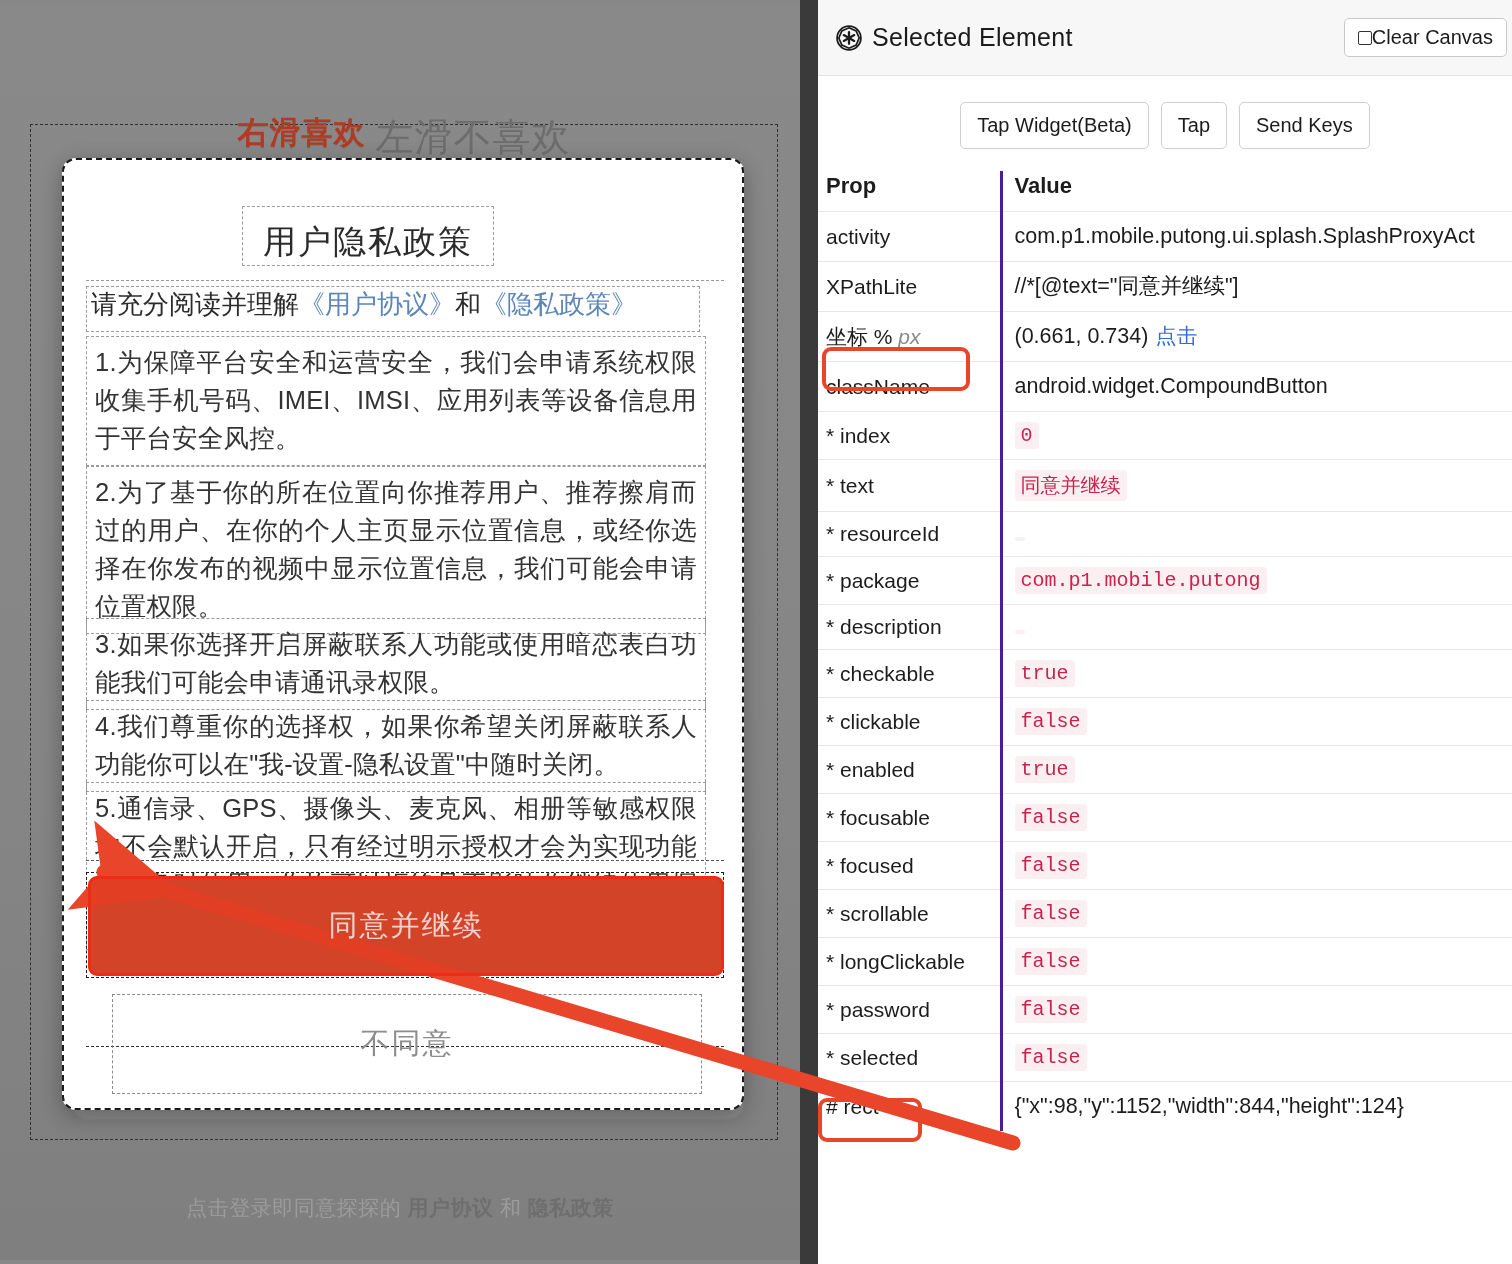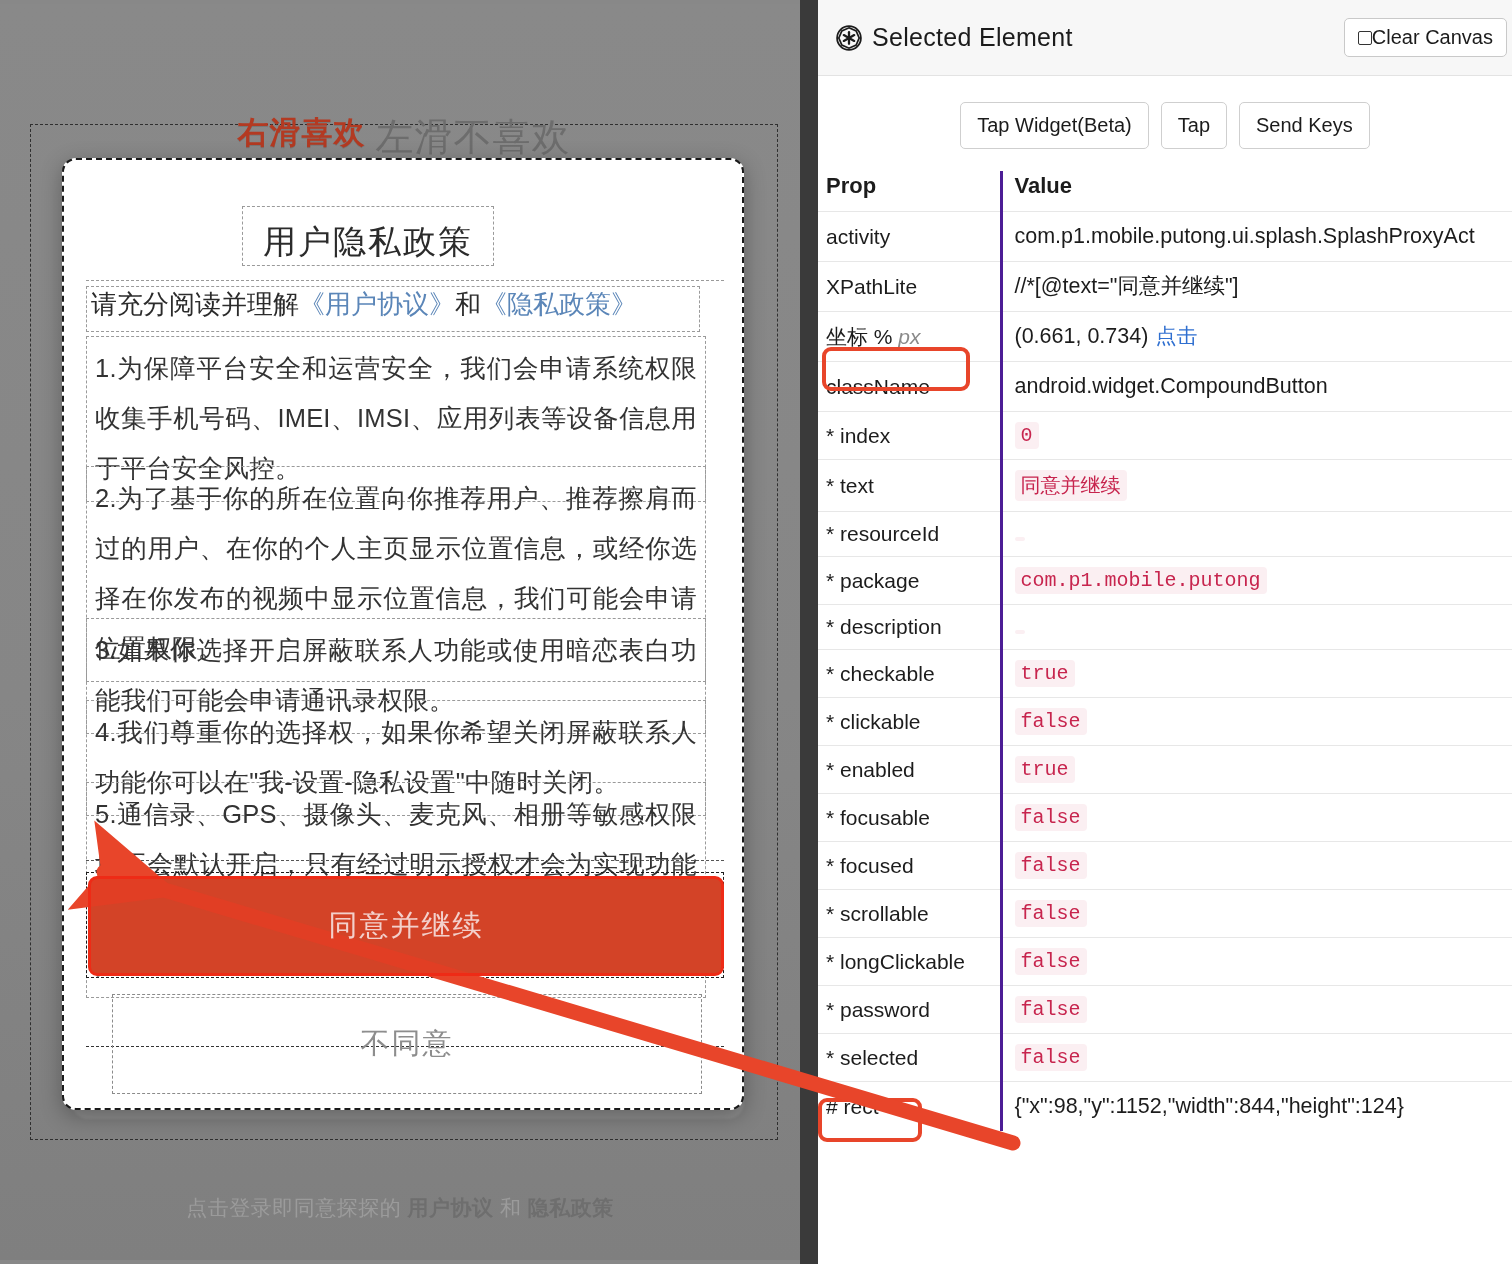--- a/index.html
+++ b/index.html
@@ -87,21 +87,21 @@
     position:absolute; left:22px; top:126px; width:614px; height:46px;
     display:flex; align-items:flex-start; padding-left:4px;
   }
   #intro-line { font-size:26px; color:#2b2b2b; white-space:nowrap; }
   #intro-line .lnk { color:#5b86b8; }
 
   .para-box {
     position:absolute; left:22px; padding:6px 8px 8px 8px;
   }
   .para {
-    font-size:25.5px; line-height:50px; color:#333333;
+    font-size:25.5px; line-height:38px; color:#333333;
     letter-spacing:.2px; text-align:justify;
   }
   #p1 { top:176px; width:620px; }
   #p2 { top:306px; width:620px; }
   #p3 { top:458px; width:620px; }
   #p4 { top:540px; width:620px; }
   #p5 { top:622px; width:620px; }
 
   #btn-sep {
     position:absolute; left:22px; top:700px; width:638px; height:0;

